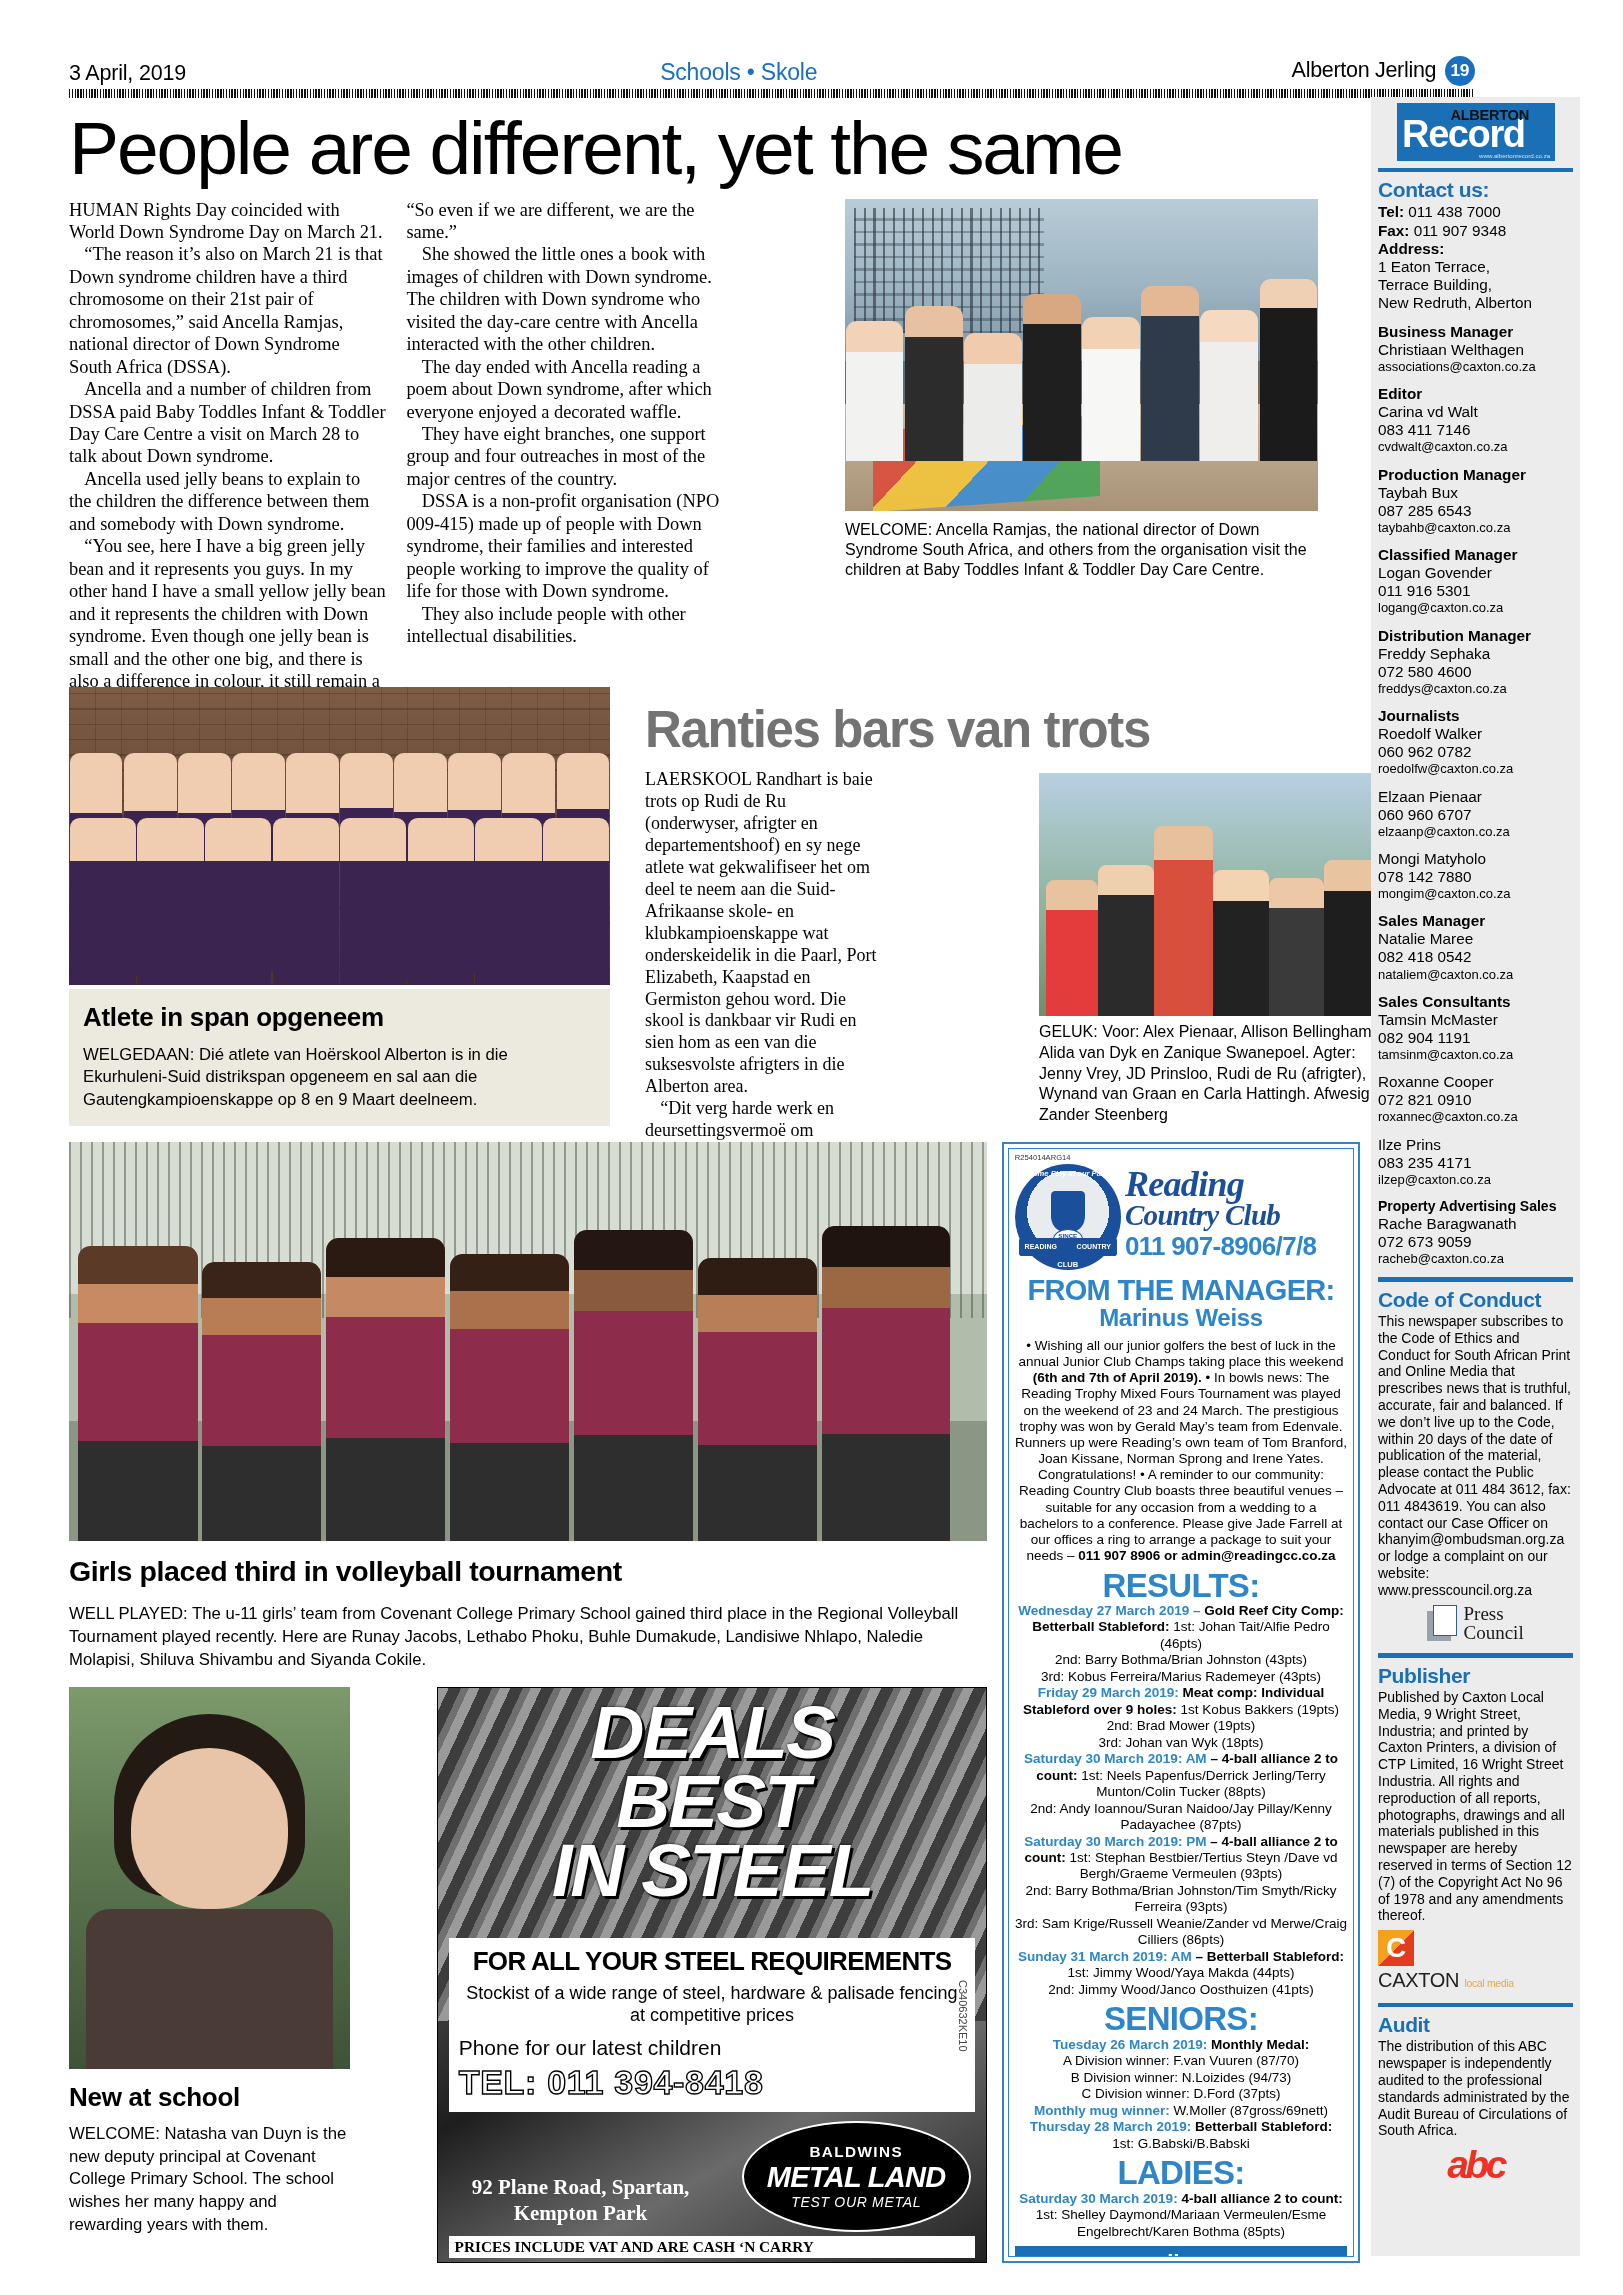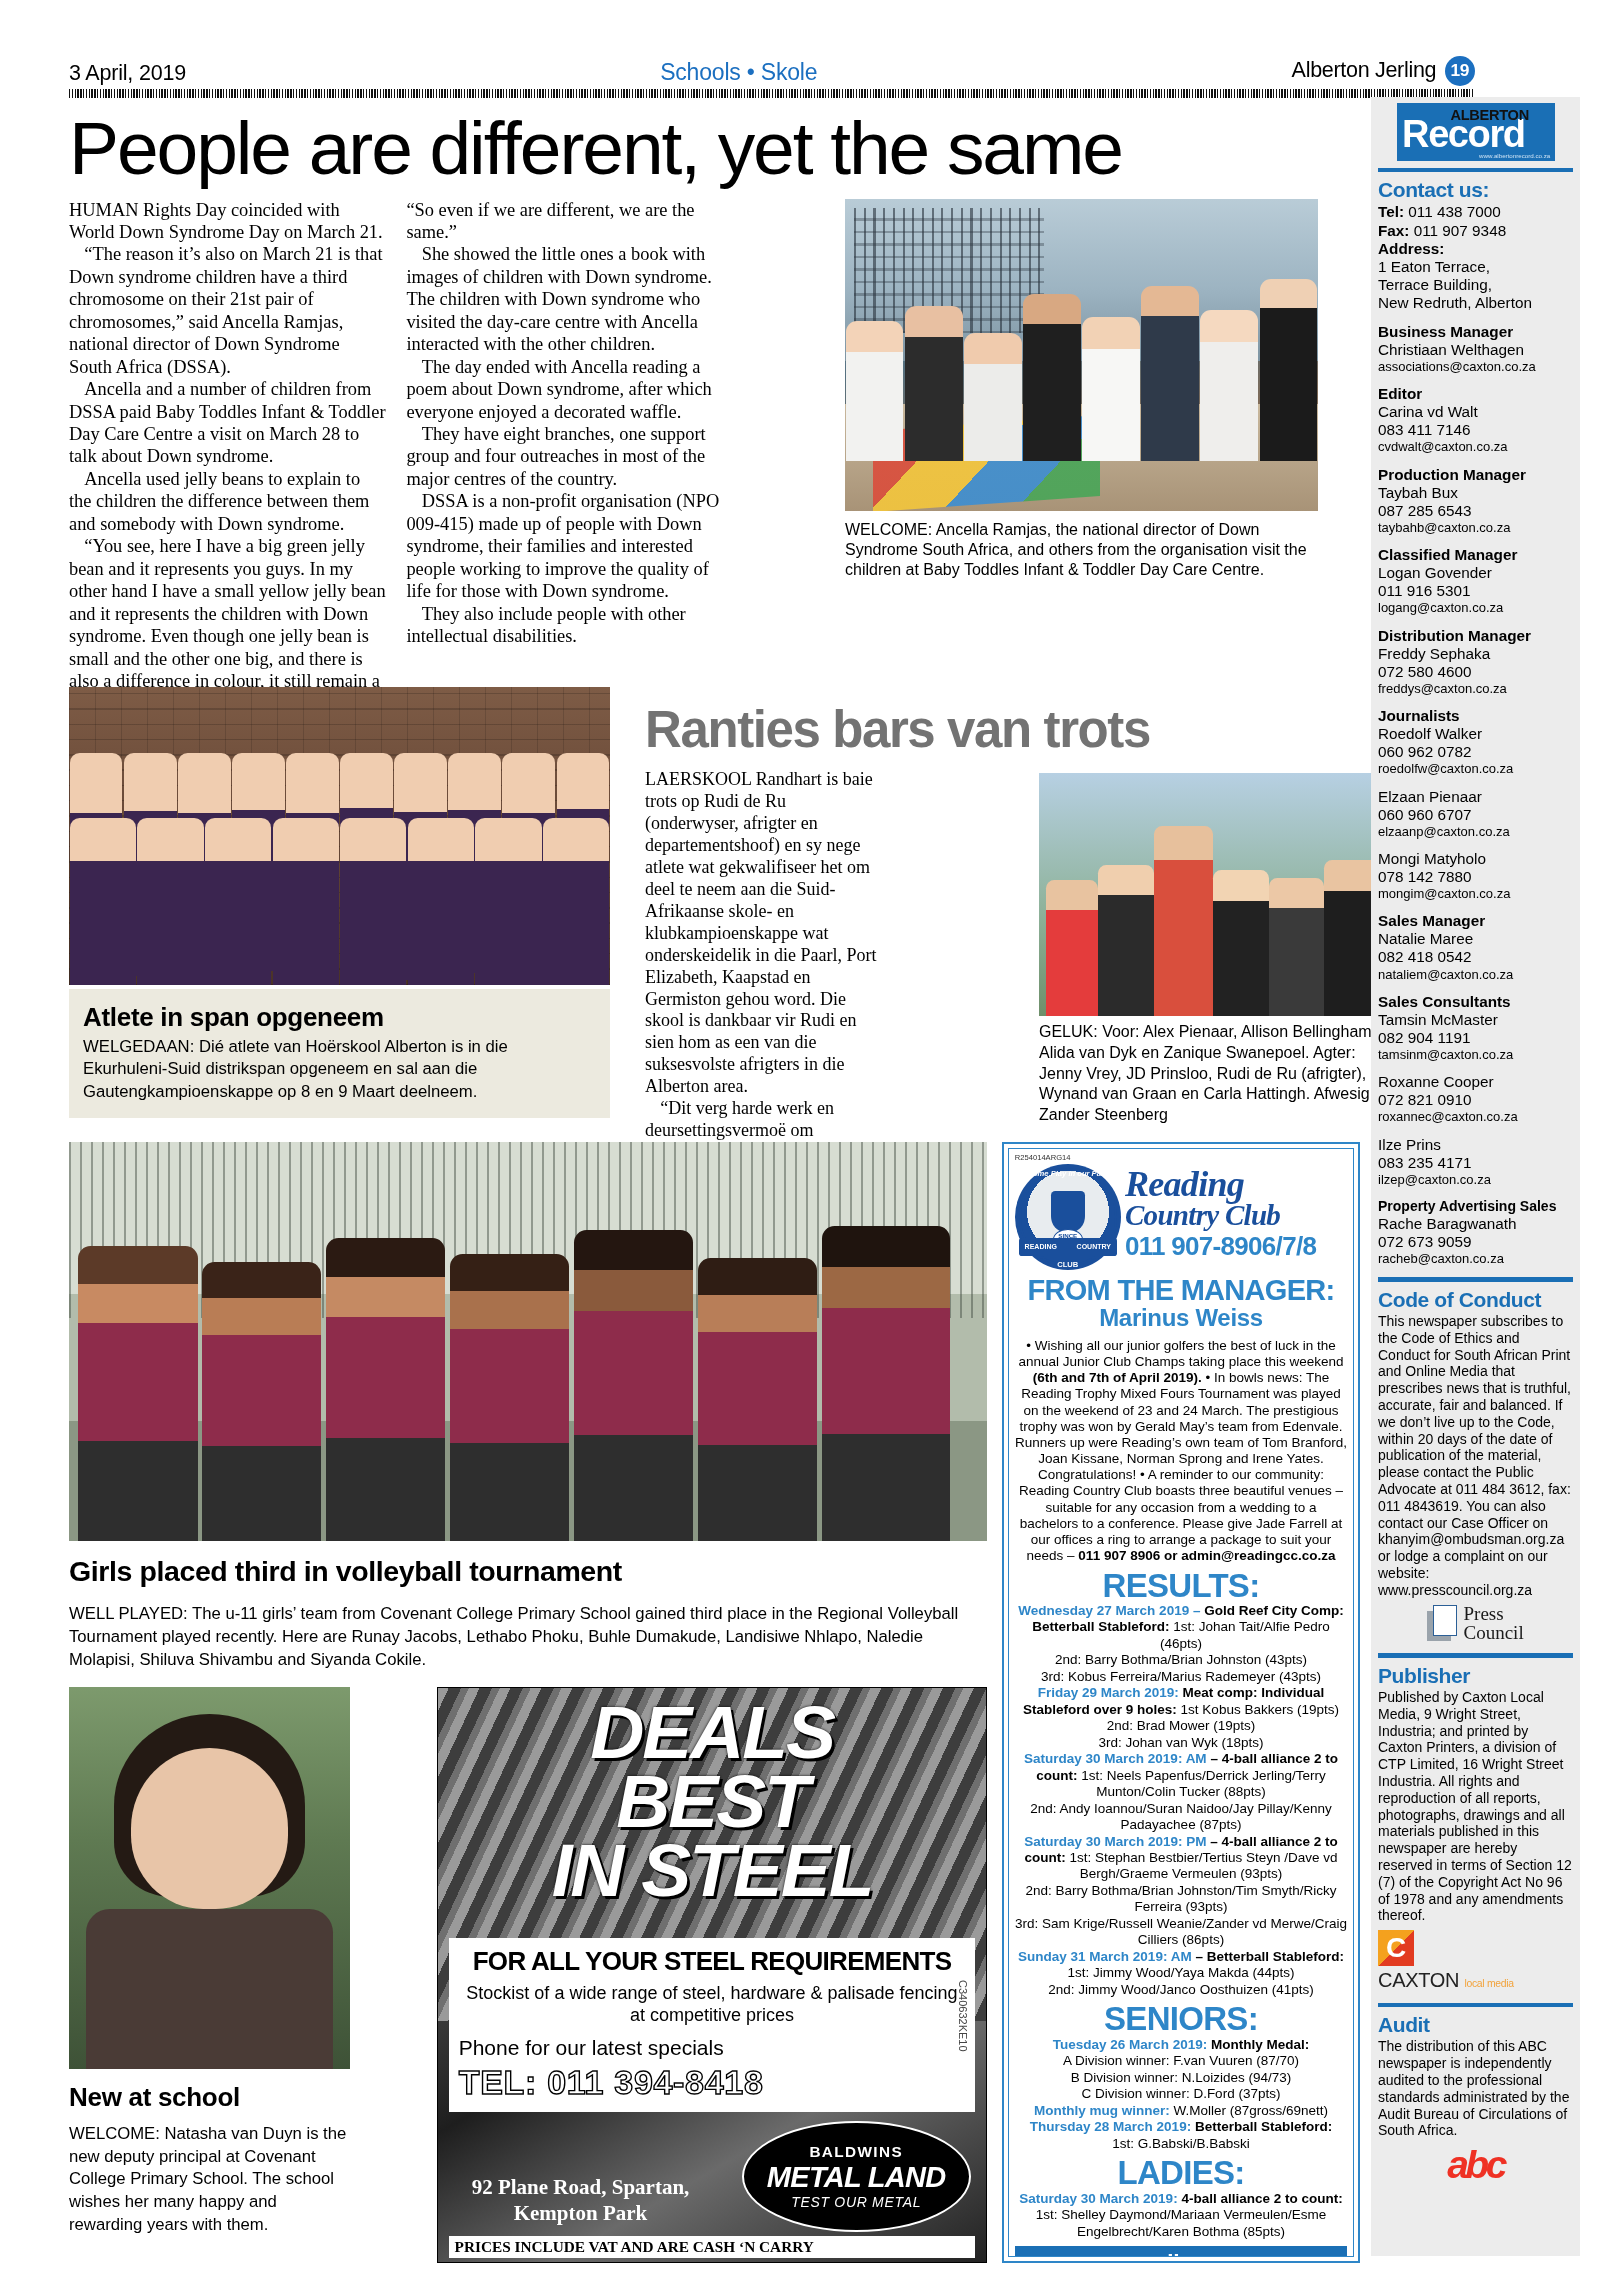--- a/index.html
+++ b/index.html
@@ -94,21 +94,21 @@
                repeating-linear-gradient(90deg,rgba(0,0,0,.14) 0 1.4px,transparent 1.4px 26px);}
   .p2-row{position:absolute;left:0;width:100%;display:flex;}
   .p2-fig{flex:1;margin:0 0.7px;background:linear-gradient(180deg,#f0cdb0 0 26%,#3b2550 26% 100%);border-radius:9.7px 9.7px 0 0;}
 
   .caption-box-left {
     position:absolute; left:0; top:281px; width:541px; min-height:115px;
     background:#eceadf; padding:12.5px 14px 15.3px 14px;
   }
   .cap-head {
     font-family:"Liberation Sans",sans-serif; font-weight:bold; font-size:26px;
-    letter-spacing:-0.3px; margin-bottom:3px;
+    letter-spacing:-0.3px; margin-bottom:11px;
   }
   .cap-text { font-family:"Liberation Sans",sans-serif; font-size:16.7px; line-height:1.35; }
 
   
   .photo3 {
     position:absolute; left:970px; top:65px; width:348px; height:243px;
     background:linear-gradient(180deg,#b7d0e3 0%,#8fb39c 55%,#6e8f6a 100%);
     overflow:hidden;
   }
   .p3-fig{position:absolute;bottom:0;border-radius:8.3px 8.3px 0 0;}
@@ -410,21 +410,21 @@
     <div class="steel-photo"></div>
     <div class="steel-tubes"></div>
     <div class="steel-title">
       <div>DEALS</div>
       <div>BEST</div>
       <div>IN STEEL</div>
     </div>
     <div class="steel-panel">
       <div class="sp-h">FOR ALL YOUR STEEL REQUIREMENTS</div>
       <div class="sp-sub">Stockist of a wide range of steel, hardware &amp; palisade fencing at competitive prices</div>
-      <div class="sp-phone-lbl">Phone for our latest specials</div>
+      <div class="sp-phone-lbl">Phone for our latest children</div>
       <div class="sp-tel">TEL: 011 394-8418</div>
     </div>
     <div class="steel-code">C340632KE10</div>
     <div class="steel-addr">92 Plane Road, Spartan, Kempton Park</div>
     <div class="metal-oval">
       <div class="mo-1">BALDWINS</div>
       <div class="mo-2">METAL LAND</div>
       <div class="mo-3">TEST OUR METAL</div>
     </div>
     <div class="steel-vat">PRICES INCLUDE VAT AND ARE CASH ‘N CARRY</div>

